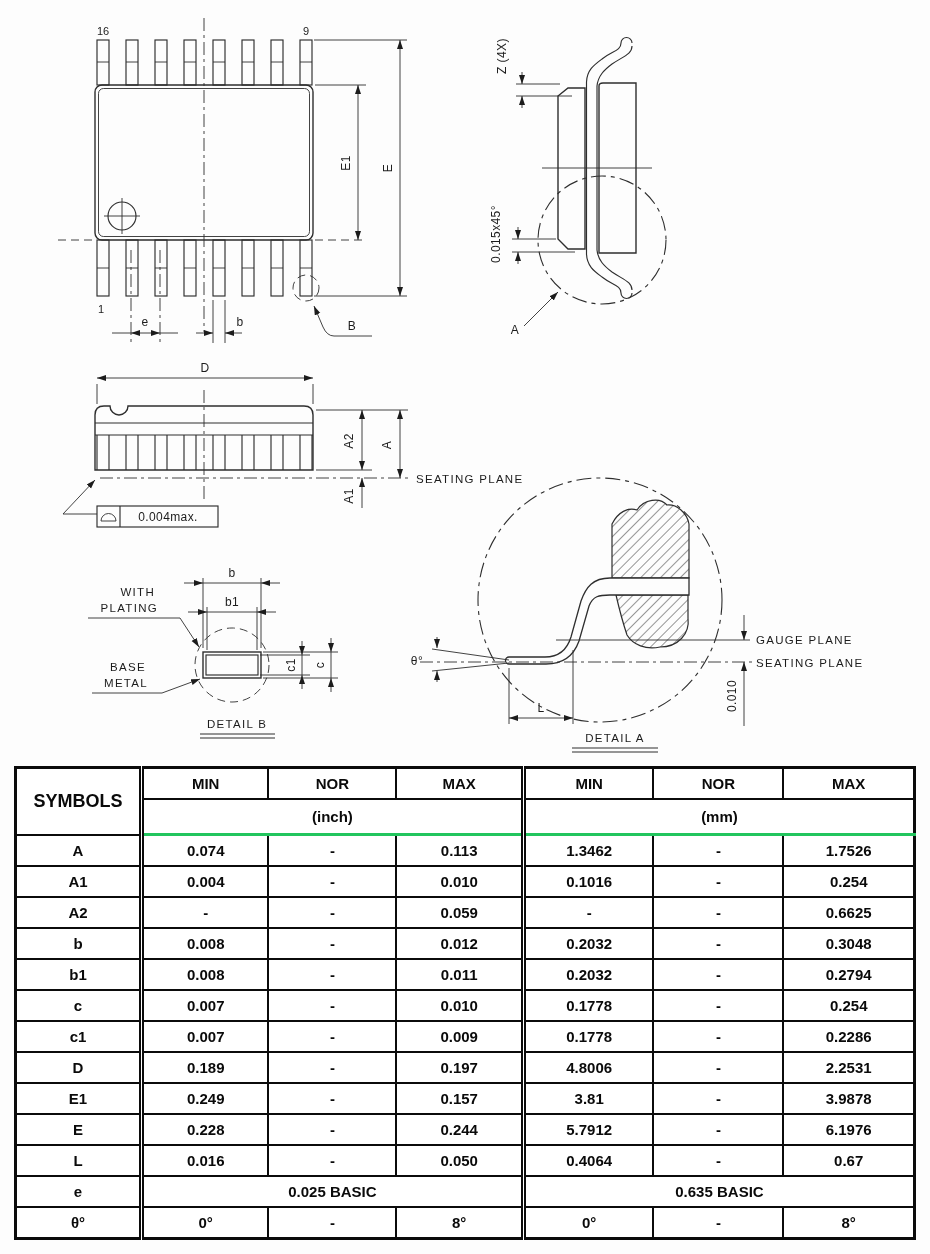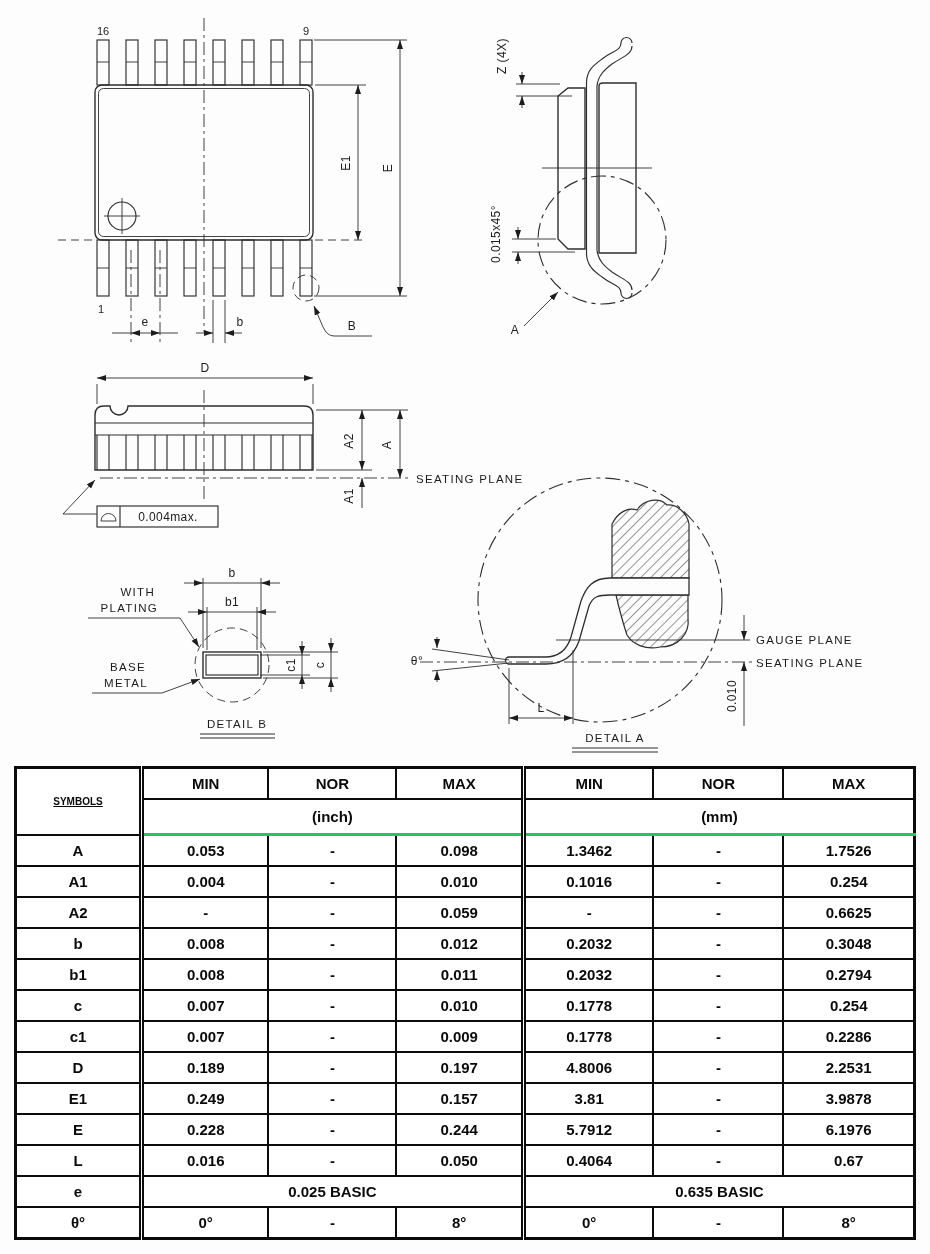--- a/index.html
+++ b/index.html
@@ -31,21 +31,21 @@
   }
   table.dim-table th, table.dim-table td {
     border:2px solid #0b0b0b; padding:0; height:29px;
     text-align:center; vertical-align:middle;
     font-family:"Liberation Sans",sans-serif; font-weight:bold;
     font-size:15px; color:#0a0a0a;
   }
   table.dim-table { border:3px solid #0b0b0b; }
   table.dim-table .grp { border-left:5px double #0b0b0b; }
   table.dim-table .hdr2 th { height:33px; border-bottom:3px solid #22c55e; }
-  table.dim-table .sym-h { font-size:10px;text-decoration:underline; }
+  table.dim-table .sym-h { font-size:18px; }
 </style>
 </head>
 <body>
 
 <svg id="drawing" width="930" height="762" viewBox="0 0 930 762" xmlns="http://www.w3.org/2000/svg">
   <defs>
     <marker id="ah" markerWidth="10" markerHeight="7" refX="9" refY="3" orient="auto-start-reverse" markerUnits="userSpaceOnUse">
       <path d="M0,0 L9,3 L0,6 Z" fill="#1c1c1c"></path>
     </marker>
     <pattern id="hatch" width="7" height="7" patternTransform="rotate(45)" patternUnits="userSpaceOnUse">
@@ -307,23 +307,23 @@
       <th class="grp">MIN</th>
       <th>NOR</th>
       <th>MAX</th>
     </tr>
     <tr class="hdr2">
       <th class="grp" colspan="3">(inch)</th>
       <th class="grp" colspan="3">(mm)</th>
     </tr>
     <tr>
       <td>A</td>
-      <td class="grp">0.053</td>
-      <td>-</td>
-      <td>0.098</td>
+      <td class="grp">0.074</td>
+      <td>-</td>
+      <td>0.113</td>
       <td class="grp">1.3462</td>
       <td>-</td>
       <td>1.7526</td>
     </tr>
     <tr>
       <td>A1</td>
       <td class="grp">0.004</td>
       <td>-</td>
       <td>0.010</td>
       <td class="grp">0.1016</td>

